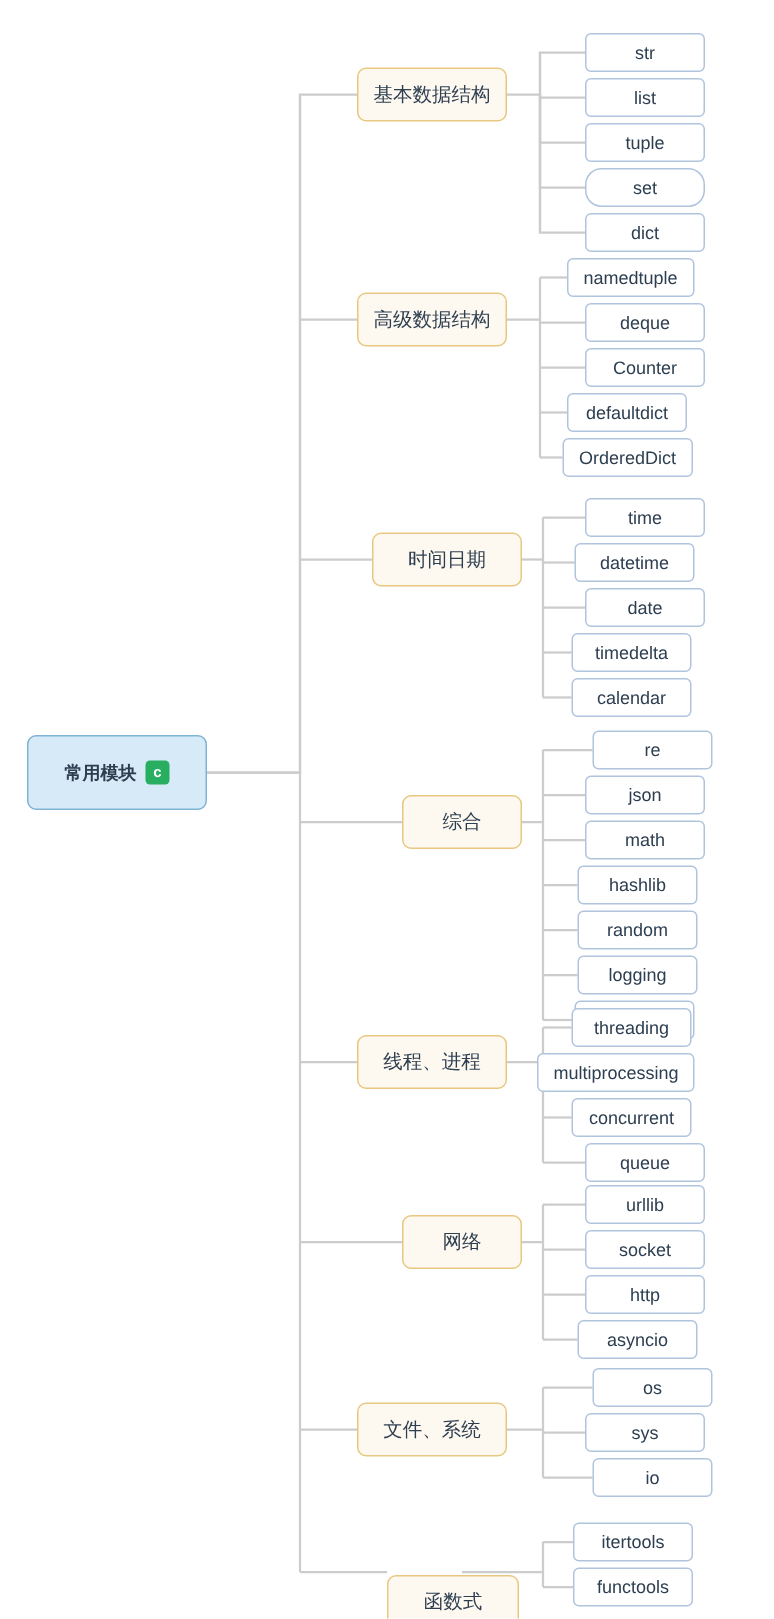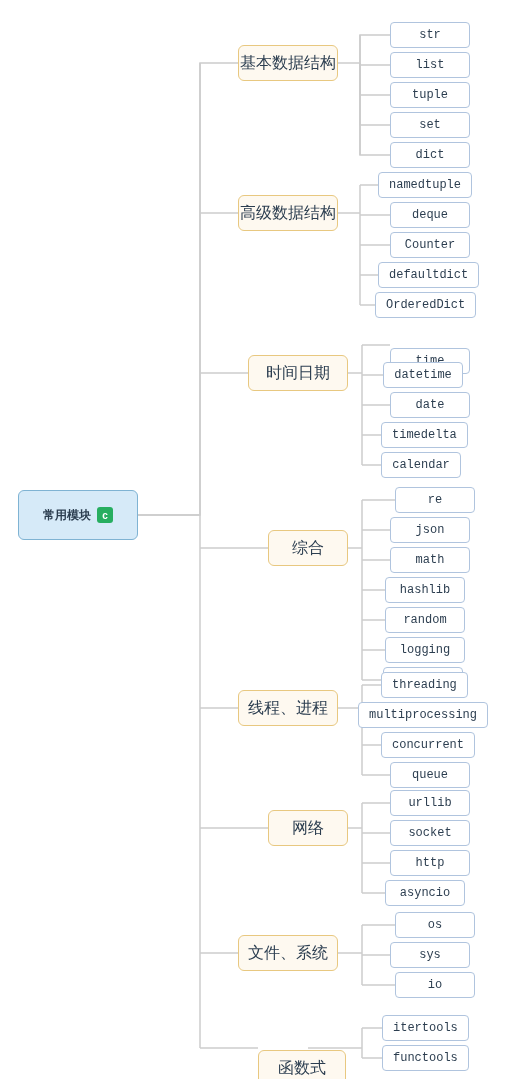--- a/index.html
+++ b/index.html
@@ -61,39 +61,38 @@
     .category-node {
       position: absolute;
       width: 100px;
       height: 36px;
       background: #fef9f0;
       border: 1.5px solid #e8c880;
       border-radius: 6px;
       display: flex;
       align-items: center;
       justify-content: center;
-      font-size: 16px;
+      font-size: 13px;
       color: #2c3e50;
     }
 
     
     .leaf-node {
       position: absolute;
       height: 26px;
       min-width: 80px;
       background: #fff;
       border: 1px solid #b0c4de;
       border-radius: 4px;
       display: flex;
       align-items: center;
       justify-content: center;
       font-size: 12px;
       color: #2c3e50;
       padding: 12px 10px;
-      font-family: Liberation Mono, monospace;
     }
 
     
     .connectors {
       position: absolute;
       top: 0;
       left: 0;
       width: 516px;
       height: 1079px;
       pointer-events: none;
@@ -197,21 +196,21 @@
 
   <div class="leaf-node" style="left:390px;top:22px;">
       <span>str</span>
     </div>
   <div class="leaf-node" style="left:390px;top:52px;">
       <span>list</span>
     </div>
   <div class="leaf-node" style="left:390px;top:82px;">
       <span>tuple</span>
     </div>
-  <div class="leaf-node" style="left:390px;top:112px;">
+  <div class="leaf-node" style="left:390px;top:112px;border-radius:11px;">
       <span>set</span>
     </div>
   <div class="leaf-node" style="left:390px;top:142px;">
       <span>dict</span>
     </div>
 
   <div class="category-node" style="left:238px;top:195px;">
     <span>高级数据结构</span>
   </div>
 
@@ -228,21 +227,21 @@
       <span>defaultdict</span>
     </div>
   <div class="leaf-node" style="left:375px;top:292px;">
       <span>OrderedDict</span>
     </div>
 
   <div class="category-node" style="left:248px;top:355px;">
     <span>时间日期</span>
   </div>
 
-  <div class="leaf-node" style="left:390px;top:348px;">
+  <div class="leaf-node" style="left:390px;top:332px;">
       <span>time</span>
     </div>
   <div class="leaf-node" style="left:383px;top:362px;">
       <span>datetime</span>
     </div>
   <div class="leaf-node" style="left:390px;top:392px;">
       <span>date</span>
     </div>
   <div class="leaf-node" style="left:381px;top:422px;">
       <span>timedelta</span>

